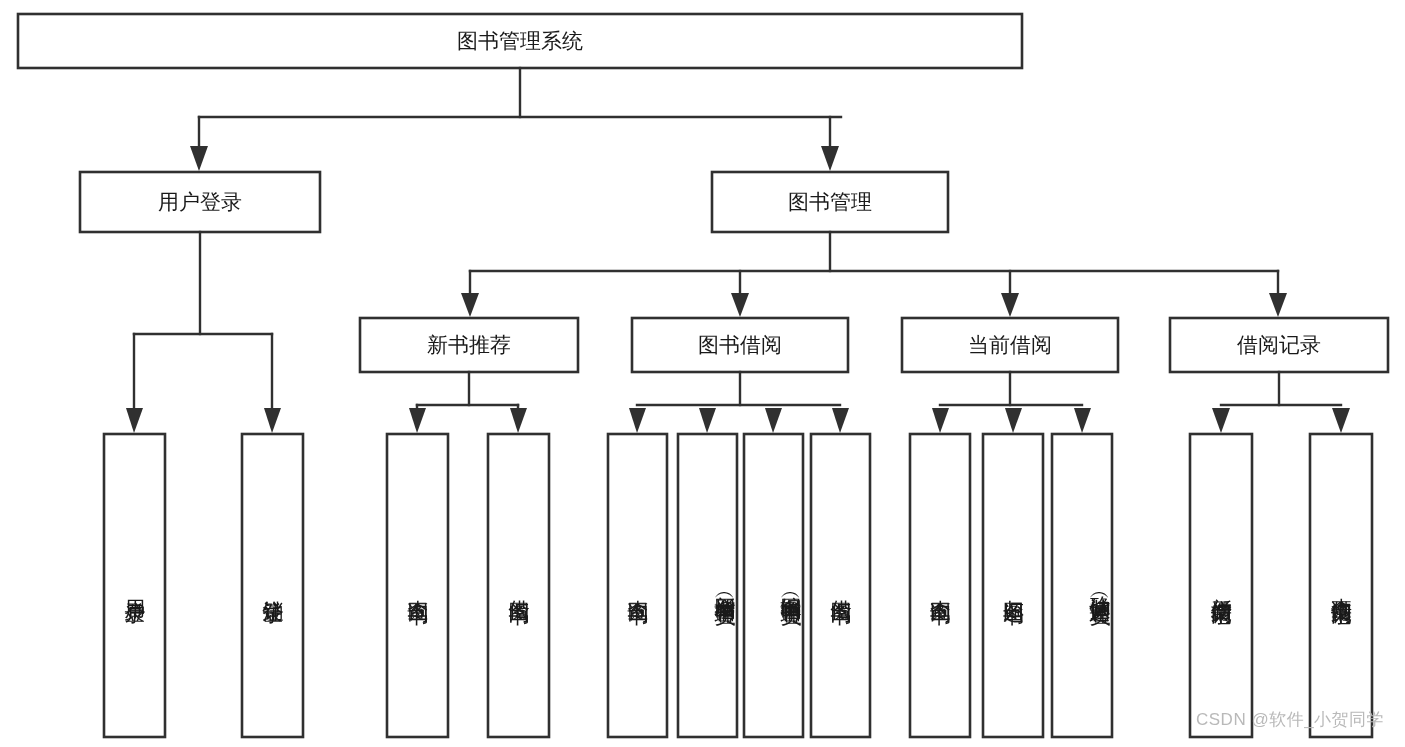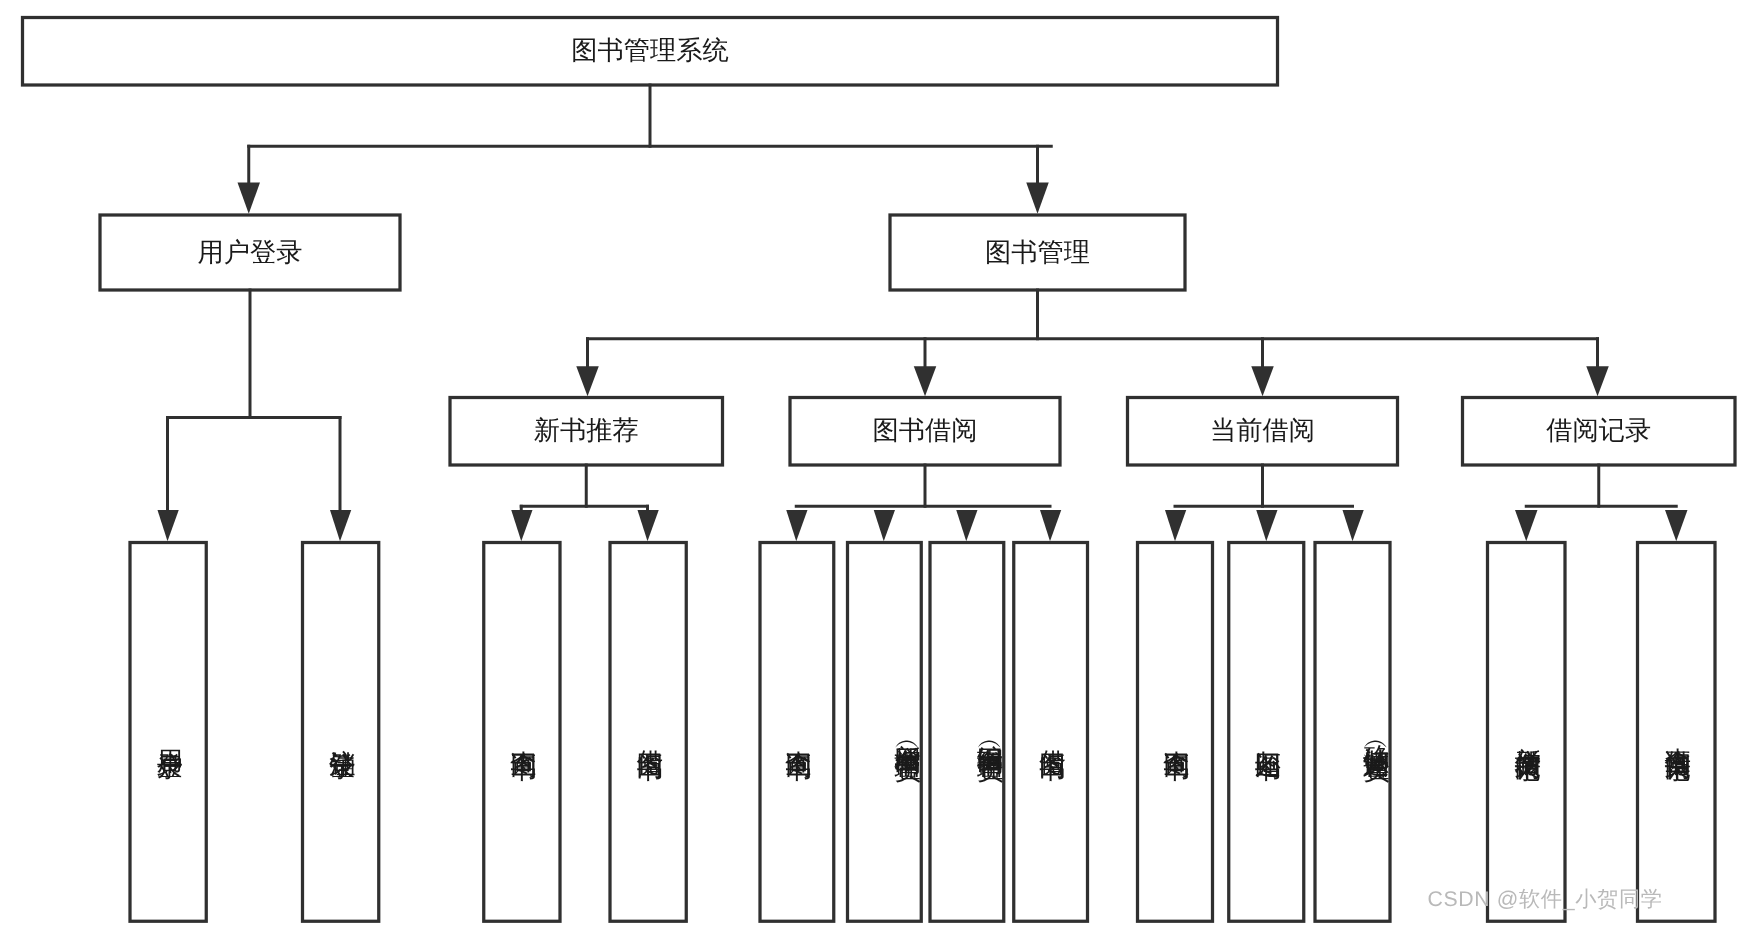--- a/index.html
+++ b/index.html
@@ -206,15 +206,15 @@
   <div class="vert-label" style="left:608px; top:434px; width:59px; height:303px;">查询图书</div>
   <div class="vert-label" style="left:678px; top:440px; width:59px; height:291px; align-items:flex-start;">新增图书（管理员）</div>
   <div class="vert-label" style="left:744px; top:440px; width:59px; height:291px; align-items:flex-start;">编辑图书（管理员）</div>
   <div class="vert-label" style="left:811px; top:434px; width:59px; height:303px;">借阅图书</div>
   <div class="vert-label" style="left:910px; top:434px; width:60px; height:303px;">查询图书</div>
   <div class="vert-label" style="left:983px; top:434px; width:60px; height:303px;">归还图书</div>
   <div class="vert-label" style="left:1052px; top:440px; width:60px; height:291px; align-items:flex-start;">确认归还（管理员）</div>
   <div class="vert-label" style="left:1190px; top:434px; width:62px; height:303px;">新增借阅记录</div>
   <div class="vert-label" style="left:1310px; top:434px; width:62px; height:303px;">查询借阅记录</div>
 
-  <div class="watermark" style="left:1142px; top:708px;">CSDN @软件_小贺同学</div>
+  <div class="watermark" style="left:1196px; top:708px;">CSDN @软件_小贺同学</div>
 
 </div>
 
 </body></html>

